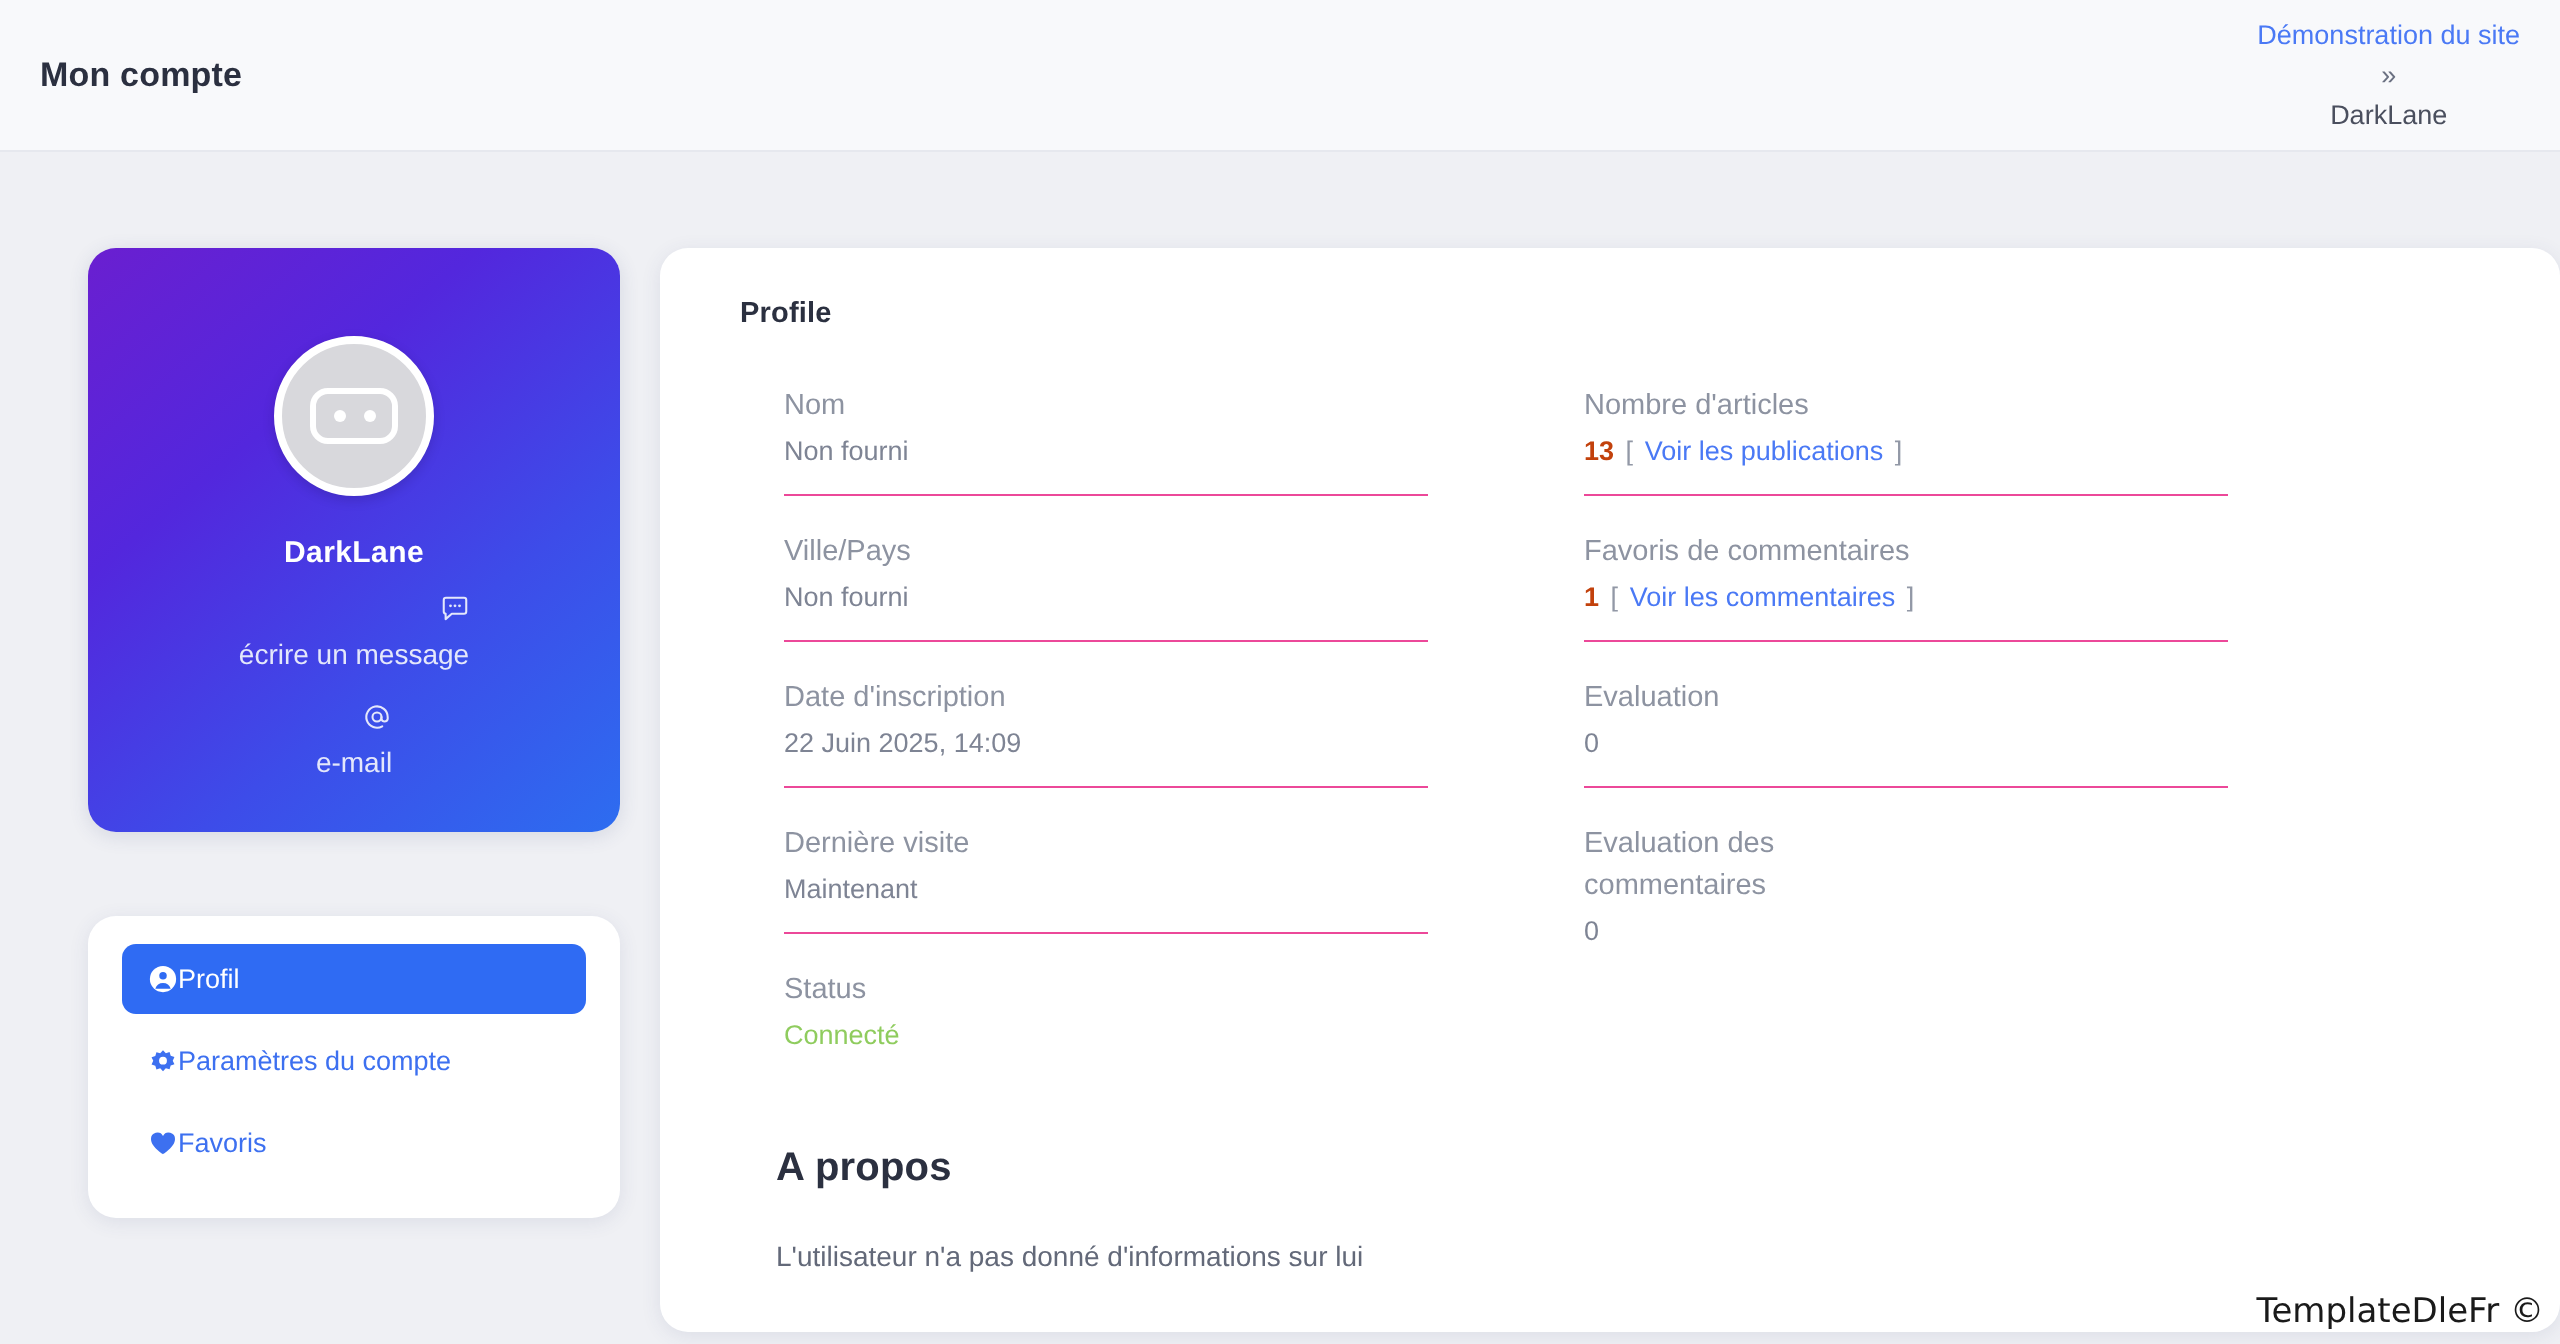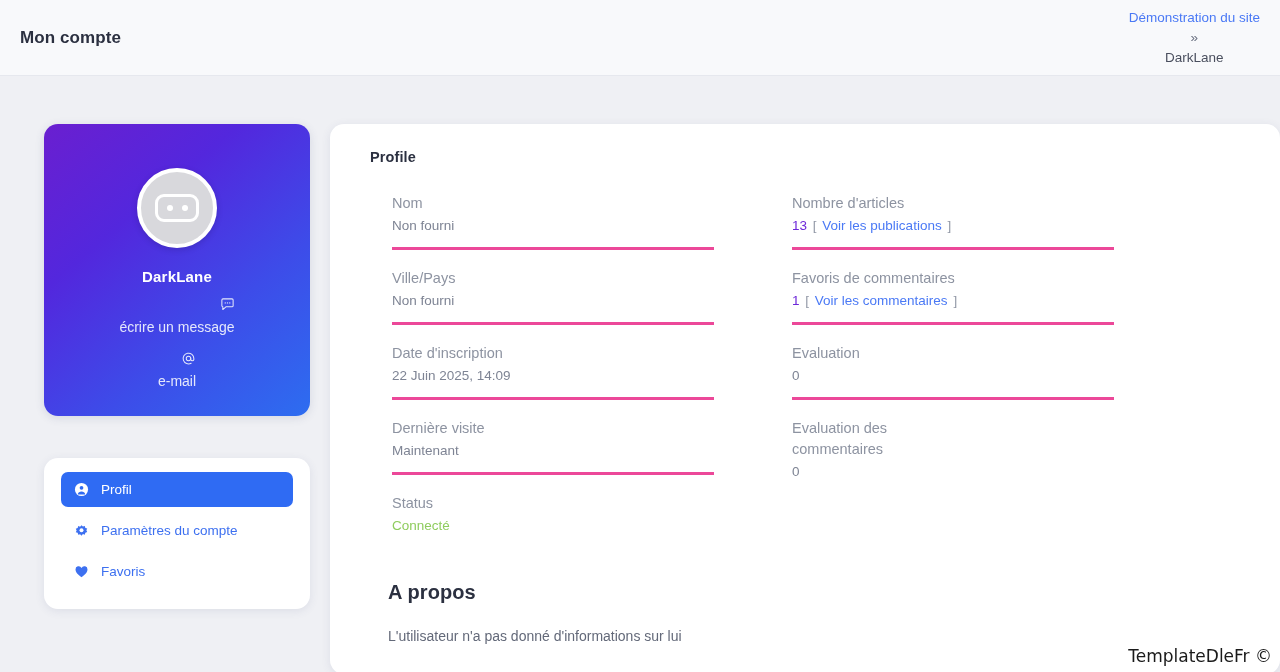--- a/index.html
+++ b/index.html
@@ -126,21 +126,21 @@
     margin-top: 42px;
     width: 266px;
     background: #ffffff;
     border-radius: 14px;
     padding: 14px 17px 20px 17px;
     box-shadow: 0 2px 10px rgba(60,70,120,.10);
   }
   .menu-item {
     display: flex;
     align-items: flex-start;
-    gap: 12px;
+    gap: 0;
     padding: 10px 13px;
     border-radius: 7px;
     font-size: 13.5px;
     color: #3d70f0;
     text-decoration: none;
     margin-bottom: 6px;
   }
   .menu-item:last-child { margin-bottom: 0; }
   .menu-item.active {
     background: #2f6bf3;
@@ -176,36 +176,36 @@
 
   .info-grid {
     display: flex;
     gap: 78px;
     padding-left: 22px;
   }
   .info-col { width: 322px; flex: 0 0 322px; }
 
   .info-row {
     padding: 18px 0 14px 0;
-    border-bottom: 3px solid #ec4899;
+    border-bottom: 1px solid #ec4899;
   }
   .info-row.no-border { border-bottom: none; }
   .info-label {
     font-size: 14.5px;
     color: #8d93a1;
     line-height: 1.45;
     font-weight: normal;
   }
   .info-value {
     margin-top: 4px;
     font-size: 13.5px;
     color: #7e8494;
   }
   .info-value.green { color: #8fcc5e; }
-  .info-value .count { color: #6d28d9; }
+  .info-value .count { color: #c2410c; font-weight: bold; }
   .info-value .bracket { color: #9298a6; margin: 0 2px; }
   .info-value a {
     color: #4a79f5;
     text-decoration: none;
   }
 
   .about {
     margin-top: 34px;
     padding-left: 18px;
   }

